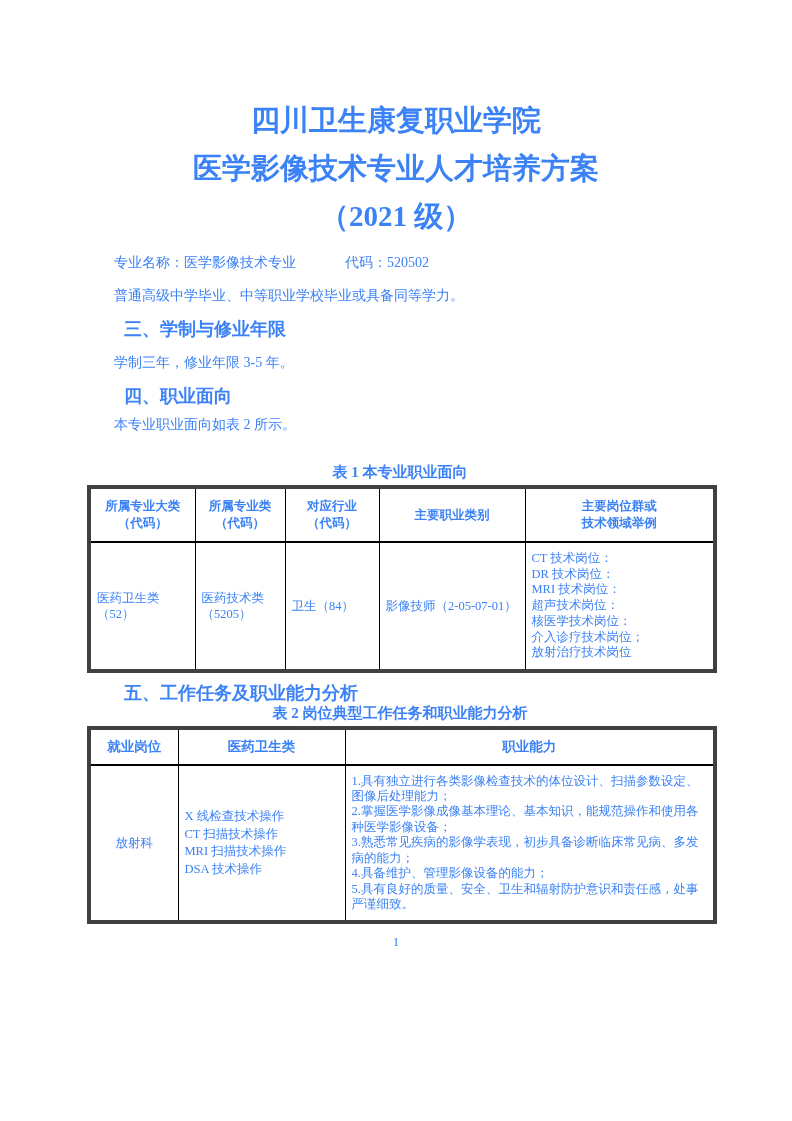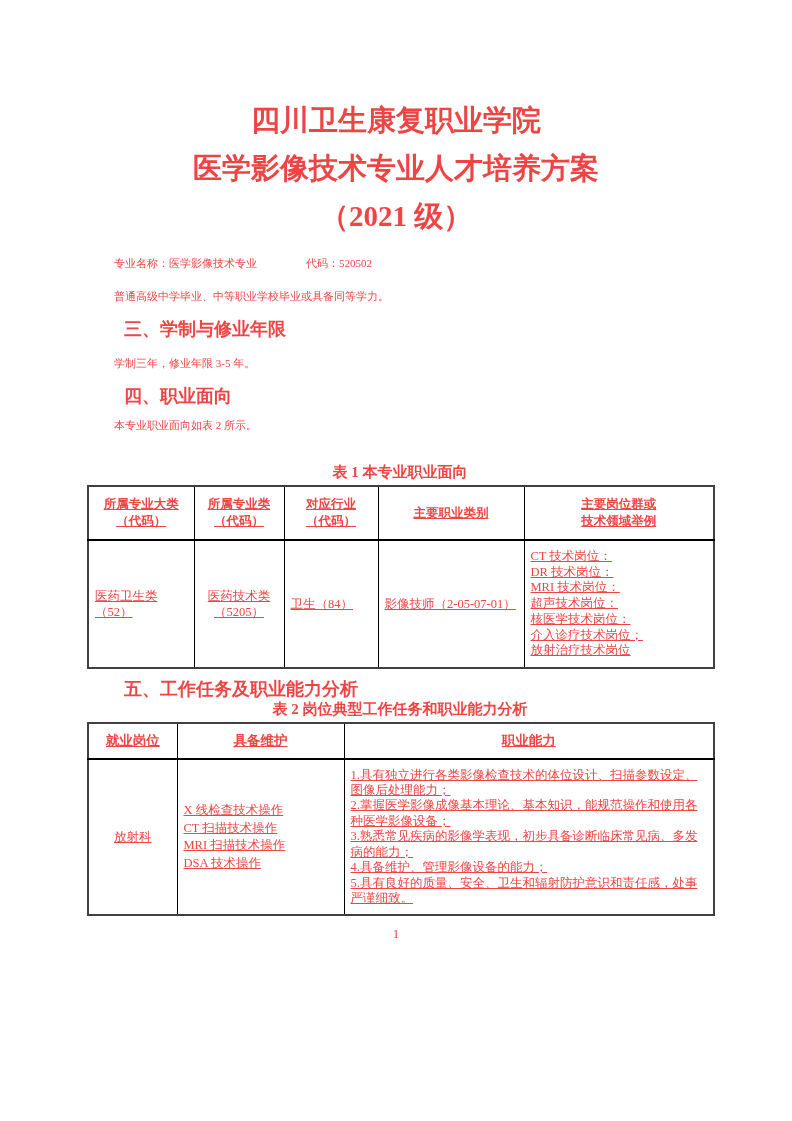--- a/index.html
+++ b/index.html
@@ -2,21 +2,21 @@
 <html><head>
 <meta charset="utf-8">
 <style>
   html, body { margin: 0; padding: 0; background: #e8e8e8; }
   .page {
     position: relative;
     width: 792px;
     height: 1121px;
     margin: 0 auto;
     background: #ffffff;
-    color: #ef4444;
+    color: #3b82f6;
     font-family: "Liberation Serif", "DejaVu Serif", serif;
     overflow: hidden;
   }
   .title-block {
     padding-top: 96px;
     text-align: center;
     font-weight: bold;
     font-size: 29px;
     line-height: 48px;
   }
@@ -24,21 +24,21 @@
     margin-left: 114px;
     width: 600px;
   }
   .h {
     margin-left: 10px;
     font-weight: bold;
     font-size: 18px;
     line-height: 22px;
   }
   .p {
-    font-size: 11px;
+    font-size: 14px;
     line-height: 20px;
   }
   .h1x { margin-top: 39px; }
   .p1x { margin-top: 13px; }
   .h2x { margin-top: 13px; }
   .p2x { margin-top: 13px; }
   .h3x { margin-top: 12px; }
   .p3x { margin-top: 13px; }
   .h4x { margin-top: 12px; }
   .p4x { margin-top: 8px; }
@@ -52,42 +52,41 @@
     font-weight: bold;
     font-size: 15px;
     line-height: 19px;
   }
   .cap1x { margin-top: 28px; margin-bottom: 3px; }
   .cap2x { margin-top: 0; margin-bottom: 3px; }
   table.doc-table {
     margin-left: -27px;
     width: 626px;
     border-collapse: collapse;
-    border: 2px solid #404040;
+    border: 4px solid #404040;
     table-layout: fixed;
-    text-decoration: underline;
   }
   .doc-table th, .doc-table td {
     border: 1px solid #000;
     padding: 2px 6px;
     vertical-align: middle;
     font-weight: normal;
   }
   .doc-table thead th {
     border-bottom: 2px solid #000;
     font-weight: bold;
     text-align: center;
   }
   .preline { white-space: pre-line; }
   
   .t1 { font-size: 12.5px; }
   .t1 thead th { height: 48px; line-height: 17px; }
   .t1 tbody td { height: 122px; line-height: 16px; }
   .t1 .cell-left { text-align: left; }
-  .t1 .cell-cat2 { text-align: center; }
+  .t1 .cell-cat2 { }
   .t1 .cell-positions { text-align: left; line-height: 15.8px; }
   
   .t2 { font-size: 12.5px; }
   .t2 thead th { height: 30px; font-size: 13.5px; }
   .t2 tbody td { height: 146px; }
   .t2 .cell-center { text-align: center; }
   .t2 .cell-tasks { text-align: left; line-height: 17.5px; margin-top: 14px; }
   .t2 .cell-abilities { text-align: left; line-height: 15.4px; padding: 4px 6px; }
   .page-number {
     margin-top: 10px;
@@ -168,21 +167,21 @@
 
     <table class="doc-table t2">
       <colgroup>
         <col style="width:89px">
           <col style="width:167px">
           <col style="width:370px">
       </colgroup>
       <thead>
         <tr>
           <th>就业岗位</th>
-          <th>具备维护</th>
+          <th>医药卫生类</th>
           <th>职业能力</th>
         </tr>
       </thead>
       <tbody>
         <tr>
           <td class="cell-center">放射科</td>
           <td class="cell-tasks preline">X 线检查技术操作
 CT 扫描技术操作
 MRI 扫描技术操作
 DSA 技术操作</td>

